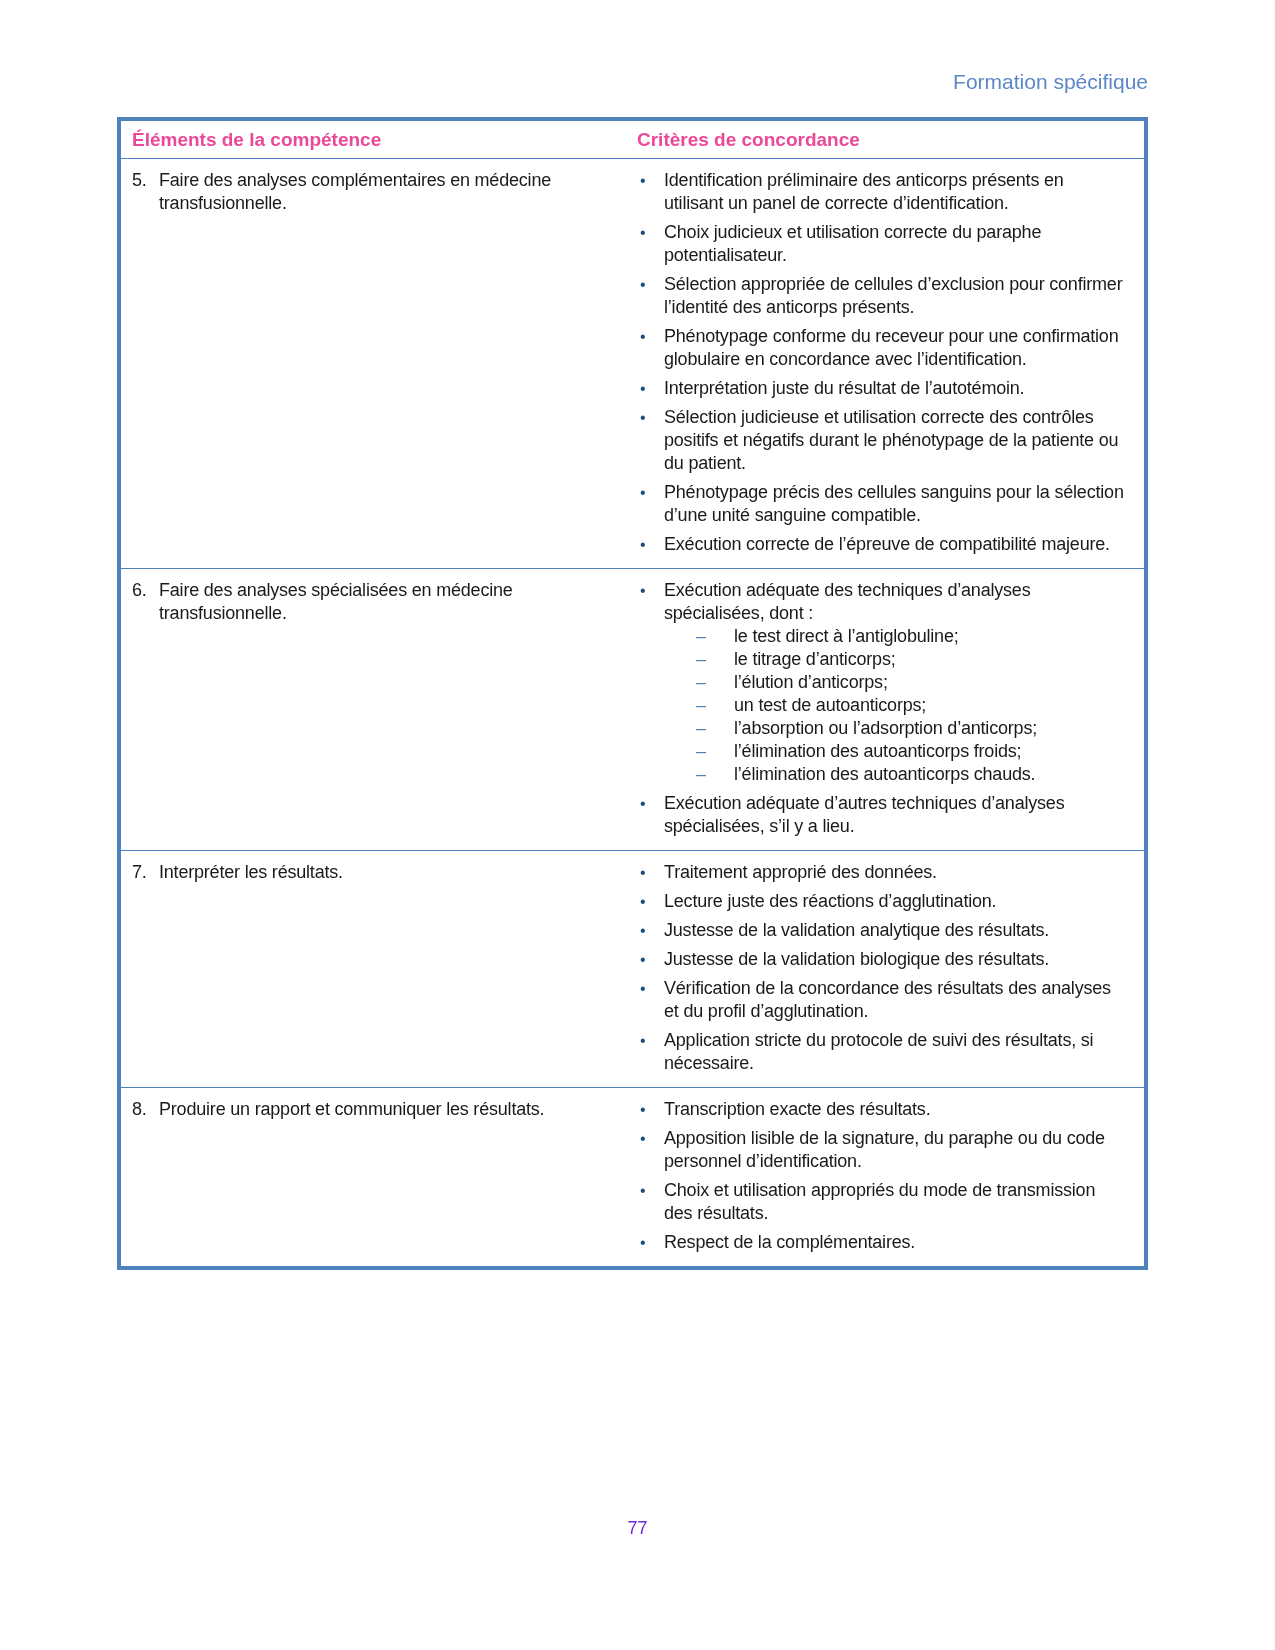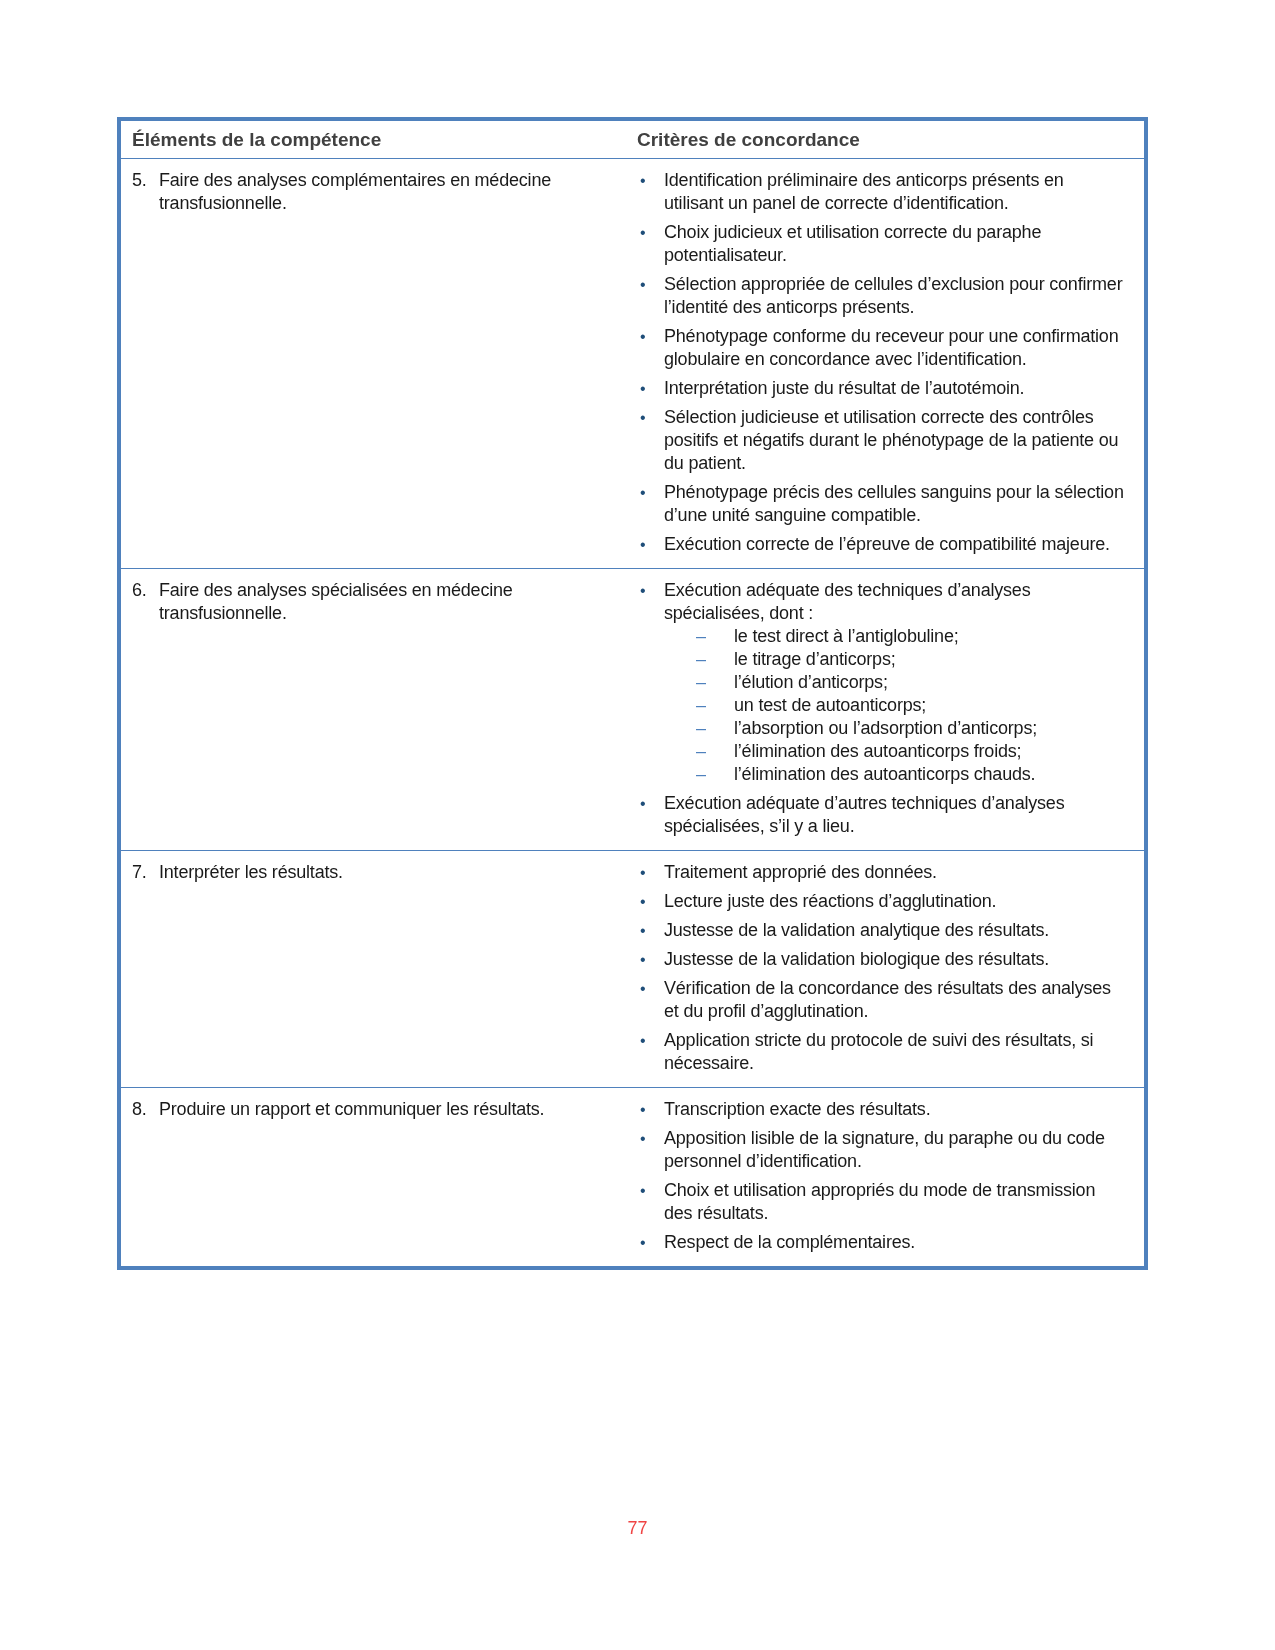--- a/index.html
+++ b/index.html
@@ -40,21 +40,21 @@
   }
   th, td {
     vertical-align: top;
     text-align: left;
   }
   thead th {
     font-size: 19px;
     font-weight: bold;
     padding: 8px 8px 7px 11px;
     border-bottom: 1px solid #4f81bd;
-    color: #404040;
+    color: #ec4899;
   }
   th.col-elements { width: 486px; }
   tbody td {
     border-bottom: 1px solid #4f81bd;
     font-size: 18px;
     line-height: 23px;
     letter-spacing: -0.2px;
   }
   tbody tr:last-child td { border-bottom: none; }
   td.element-cell {
@@ -95,28 +95,29 @@
     color: #4f81bd;
   }
   .sub-text { flex: 1 1 auto; }
   .page-number {
     position: absolute;
     top: 1518px;
     left: 0;
     width: 1275px;
     text-align: center;
     font-size: 18px;
-    color: #ef4444;
+    color: #6d28d9;
   }
 </style>
 </head>
 <body>
 
 <div class="page">
 
+  <div class="running-header">Formation spécifique</div>
 
   <table class="competence-table">
     <thead>
       <tr>
         <th class="col-elements">Éléments de la compétence</th>
         <th class="col-criteres">Critères de concordance</th>
       </tr>
     </thead>
     <tbody>
 

